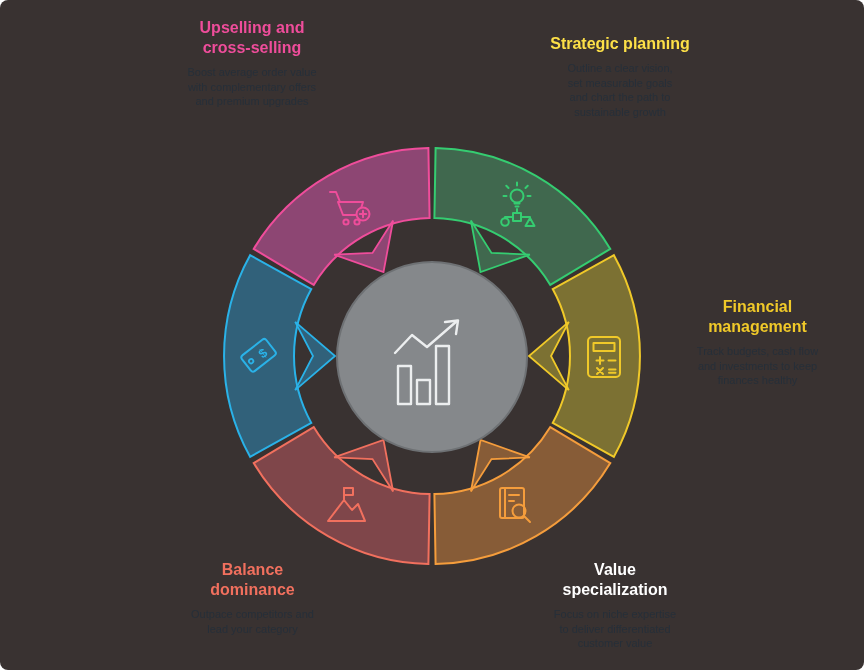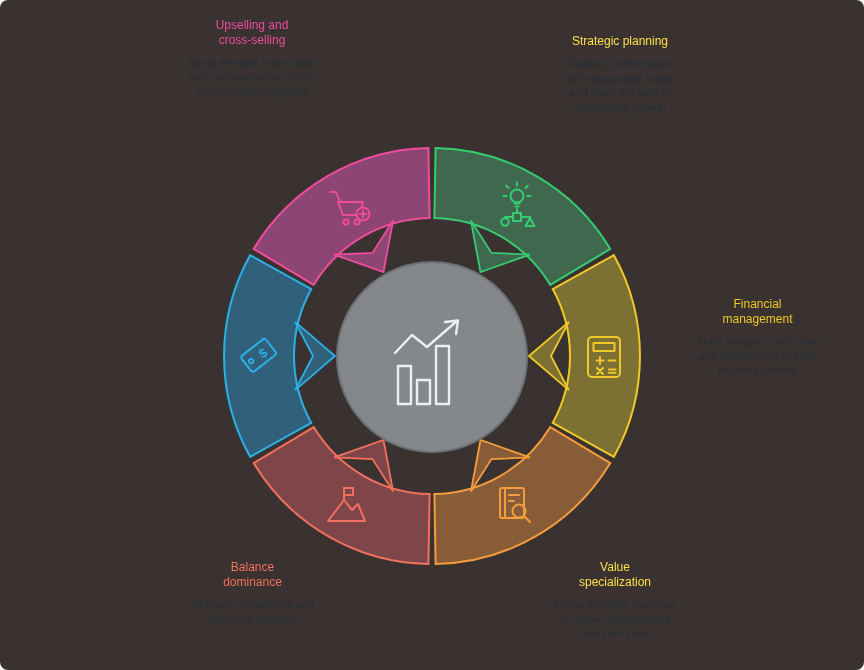--- a/index.html
+++ b/index.html
@@ -7,31 +7,31 @@
     position:relative;
     width:864px;height:670px;
     background:#393231;
     border-radius:8px;
     overflow:hidden;
     font-family:"Liberation Sans", sans-serif;
   }
   .wheel{position:absolute;left:0;top:0;}
   .label{position:absolute;text-align:center;}
   .title{
-    font-weight:normal;font-size:12px;line-height:1.25;
+    font-weight:bold;font-size:16px;line-height:1.25;
     white-space:pre-line;
   }
   .desc{
     margin-top:7px;font-size:11px;line-height:1.32;
     color:#262f39;white-space:pre-line;
   }
   .t-pink{color:#ef4d9b;}
   .t-green{color:#fde047;}
   .t-yellow{color:#f0c929;}
-  .t-orange{color:#fde047;}
+  .t-orange{color:#ffffff;}
   .t-salmon{color:#f1705e;}
   .t-cyan{color:#2ab2e8;}
 
   .pos-upselling{left:152px;top:18px;width:200px;}
   .pos-strategic{left:520px;top:34px;width:200px;}
   .pos-financial{left:675px;top:297px;width:165px;}
   .pos-value{left:520px;top:560px;width:190px;}
   .pos-market{left:160px;top:560px;width:185px;}
   .pos-pricing{left:15px;top:307px;width:190px;}
 </style>

